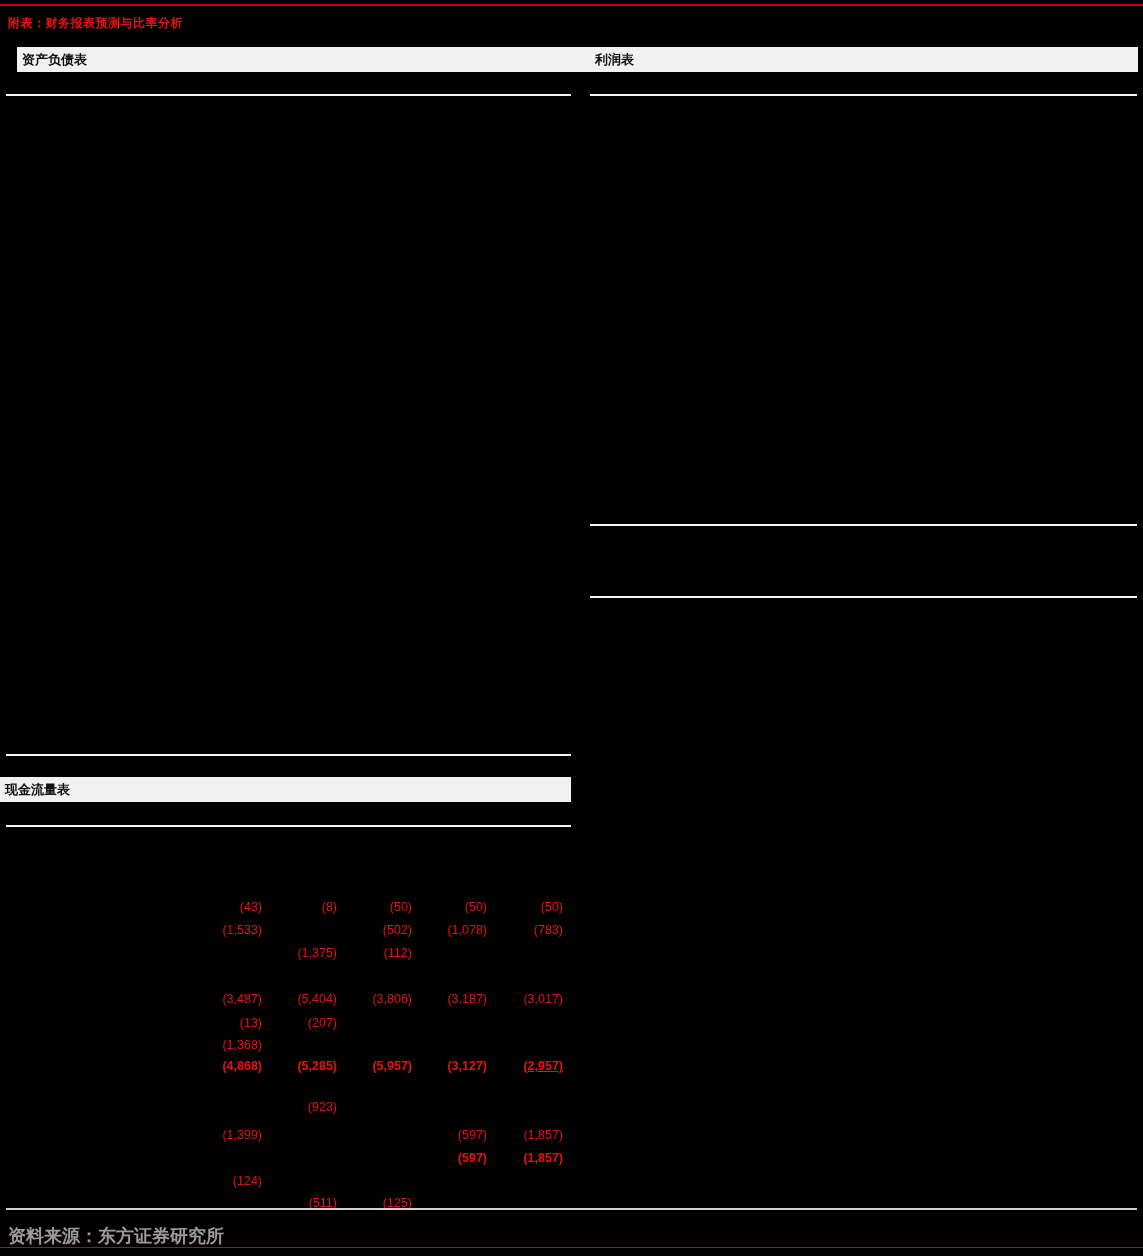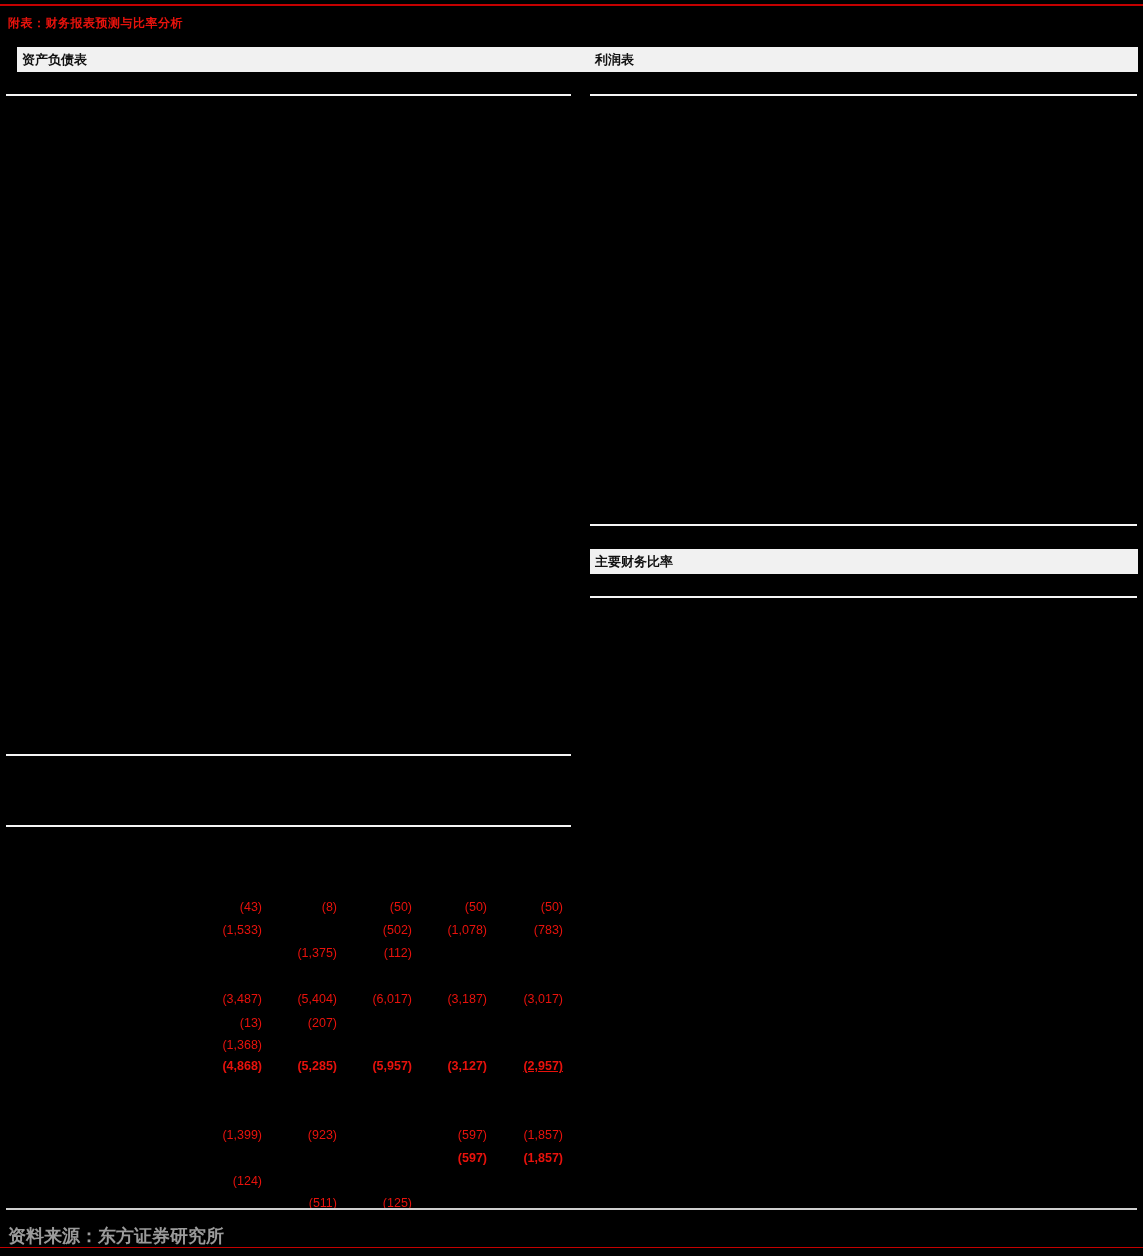--- a/index.html
+++ b/index.html
@@ -53,53 +53,53 @@
 
   <div class="abs page-title">附表：财务报表预测与比率分析</div>
 
   <div class="abs section-bar bar-bs">资产负债表</div>
   <div class="abs section-bar bar-is">利润表</div>
 
   <div class="abs tline tl-bs"></div>
   <div class="abs tline tr-is-1"></div>
   <div class="abs tline tr-is-2"></div>
 
-  <div class="abs section-bar bar-fr">主要财务比率</div>
   <div class="abs tline tr-fr"></div>
 
   <div class="abs tline tl-cf-0"></div>
+  <div class="abs section-bar bar-cf">现金流量表</div>
   <div class="abs tline tl-cf-1"></div>
 
   <div id="cashflow-grid">
       <div class="cf-cell" style="top: 900px; left: 178px; text-align: right;">(43)</div>
       <div class="cf-cell" style="top: 900px; left: 253px;">(8)</div>
       <div class="cf-cell" style="top: 900px; left: 328px;">(50)</div>
       <div class="cf-cell" style="top: 900px; left: 403px;">(50)</div>
       <div class="cf-cell" style="top: 900px; left: 479px;">(50)</div>
       <div class="cf-cell" style="top: 923px; left: 178px;">(1,533)</div>
       <div class="cf-cell" style="top: 923px; left: 328px;">(502)</div>
       <div class="cf-cell" style="top: 923px; left: 403px;">(1,078)</div>
       <div class="cf-cell" style="top: 923px; left: 479px;">(783)</div>
       <div class="cf-cell" style="top: 946px; left: 253px;">(1,375)</div>
       <div class="cf-cell" style="top: 946px; left: 328px;">(112)</div>
       <div class="cf-cell" style="top: 992px; left: 178px;">(3,487)</div>
       <div class="cf-cell" style="top: 992px; left: 253px;">(5,404)</div>
-      <div class="cf-cell" style="top: 992px; left: 328px;">(6,017)</div>
+      <div class="cf-cell" style="top: 992px; left: 328px;">(3,806)</div>
       <div class="cf-cell" style="top: 992px; left: 403px;">(3,187)</div>
       <div class="cf-cell" style="top: 992px; left: 479px;">(3,017)</div>
       <div class="cf-cell" style="top: 1016px; left: 178px;">(13)</div>
       <div class="cf-cell" style="top: 1016px; left: 253px;">(207)</div>
       <div class="cf-cell" style="top: 1038px; left: 178px;">(1,368)</div>
       <div class="cf-cell em" style="top: 1059px; left: 178px;">(4,868)</div>
       <div class="cf-cell em" style="top: 1059px; left: 253px;">(5,285)</div>
       <div class="cf-cell em" style="top: 1059px; left: 328px; text-align: right;">(5,957)</div>
       <div class="cf-cell em" style="top: 1059px; left: 403px;">(3,127)</div>
       <div class="cf-cell em" style="top: 1059px; left: 479px; text-decoration: underline;">(2,957)</div>
       <div class="cf-cell" style="top: 1128px; left: 178px;">(1,399)</div>
-      <div class="cf-cell" style="top: 1128px; left: 253px;">(923)</div>
+      <div class="cf-cell" style="top: 1100px; left: 253px;">(923)</div>
       <div class="cf-cell" style="top: 1128px; left: 403px;">(597)</div>
       <div class="cf-cell" style="top: 1128px; left: 479px;">(1,857)</div>
       <div class="cf-cell em" style="top: 1151px; left: 403px;">(597)</div>
       <div class="cf-cell em" style="top: 1151px; left: 479px;">(1,857)</div>
       <div class="cf-cell" style="top: 1174px; left: 178px;">(124)</div>
       <div class="cf-cell" style="top: 1196px; left: 253px;">(511)</div>
       <div class="cf-cell" style="top: 1196px; left: 328px;">(125)</div>
     </div>
 
   <div class="abs tl-full"></div>

